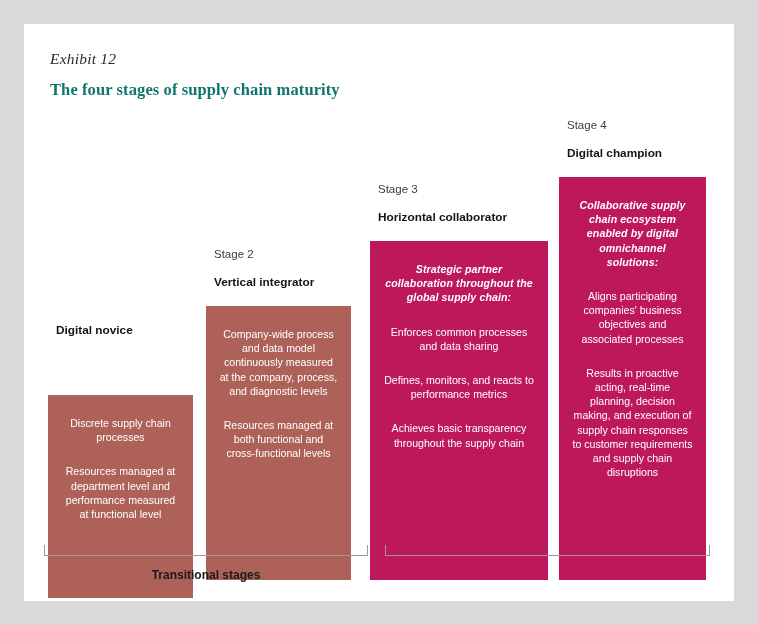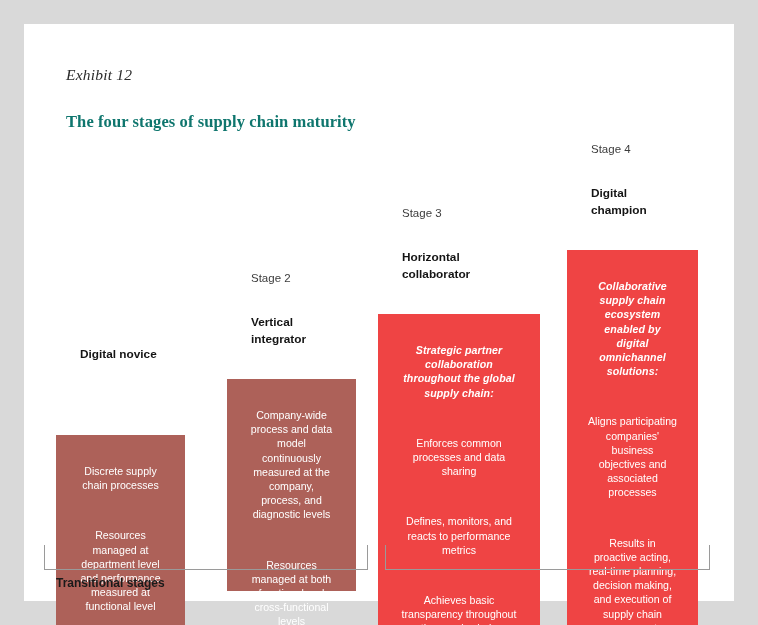--- a/index.html
+++ b/index.html
@@ -1,15 +1,15 @@
 <!DOCTYPE html>
 <html><head>
 <meta charset="utf-8">
 <style>
-  * { margin:0; padding:12px; box-sizing:border-box; }
+  * { margin:0; padding:4px; box-sizing:border-box; }
   html, body {
     width:758px; height:625px;
     background:#d9d9d9;
     font-family:"Liberation Sans", sans-serif;
     overflow:hidden;
   }
   #card {
     position:absolute;
     left:24px; top:24px;
     width:710px; height:577px;
@@ -48,21 +48,21 @@
     line-height:17px;
     margin-top:4px;
   }
   .bar {
     width:100%;
     margin-top:7px;
     padding:17px 9px 10px 9px;
     text-align:center;
   }
   .bar.light { background:#ad6159; }
-  .bar.dark  { background:#ef4444; }
+  .bar.dark  { background:#be185d; }
 
   .bar p {
     color:#ffffff;
     font-size:10.6px;
     line-height:14.2px;
   }
   .bar p + p { margin-top:12px; }
   .bar p.lead {
     font-weight:bold;
     font-style:italic;
@@ -71,20 +71,21 @@
 
   
   .bracket {
     position:absolute;
     border:1.4px solid #9a9a9a;
     border-top:none;
     height:11px;
   }
   .bracket-label {
     position:absolute;
+    text-align:center;
     font-size:12px;
     font-weight:bold;
     color:#1a1a1a;
   }
 </style>
 </head>
 <body>
 
 <div id="card">
 
@@ -96,26 +97,26 @@
   <div class="stage" style="left:20px; top:282px; width:153px;">
     <div class="stage-head">
       <div class="stage-name">Digital novice</div>
     </div>
     <div class="bar light" style="height:203px;margin-top:48px;">
       <p>Discrete supply chain processes</p>
       <p>Resources managed at department level and performance measured at functional level</p>
     </div>
   </div>
 
-  <div class="stage" style="left:191px; top:211px; width:153px;">
+  <div class="stage" style="left:178px; top:211px; width:153px;">
     <div class="stage-head">
       <div class="stage-num">Stage 2</div>
       <div class="stage-name">Vertical integrator</div>
     </div>
-    <div class="bar light" style="height:212px;">
+    <div class="bar light" style="height:274px;">
       <p>Company-wide process and data model continuously measured at the company, process, and diagnostic levels</p>
       <p>Resources managed at both functional and cross-functional levels</p>
     </div>
   </div>
 
   <div class="stage" style="left:342px; top:146px; width:186px;">
     <div class="stage-head">
       <div class="stage-num">Stage 3</div>
       <div class="stage-name">Horizontal collaborator</div>
     </div>

